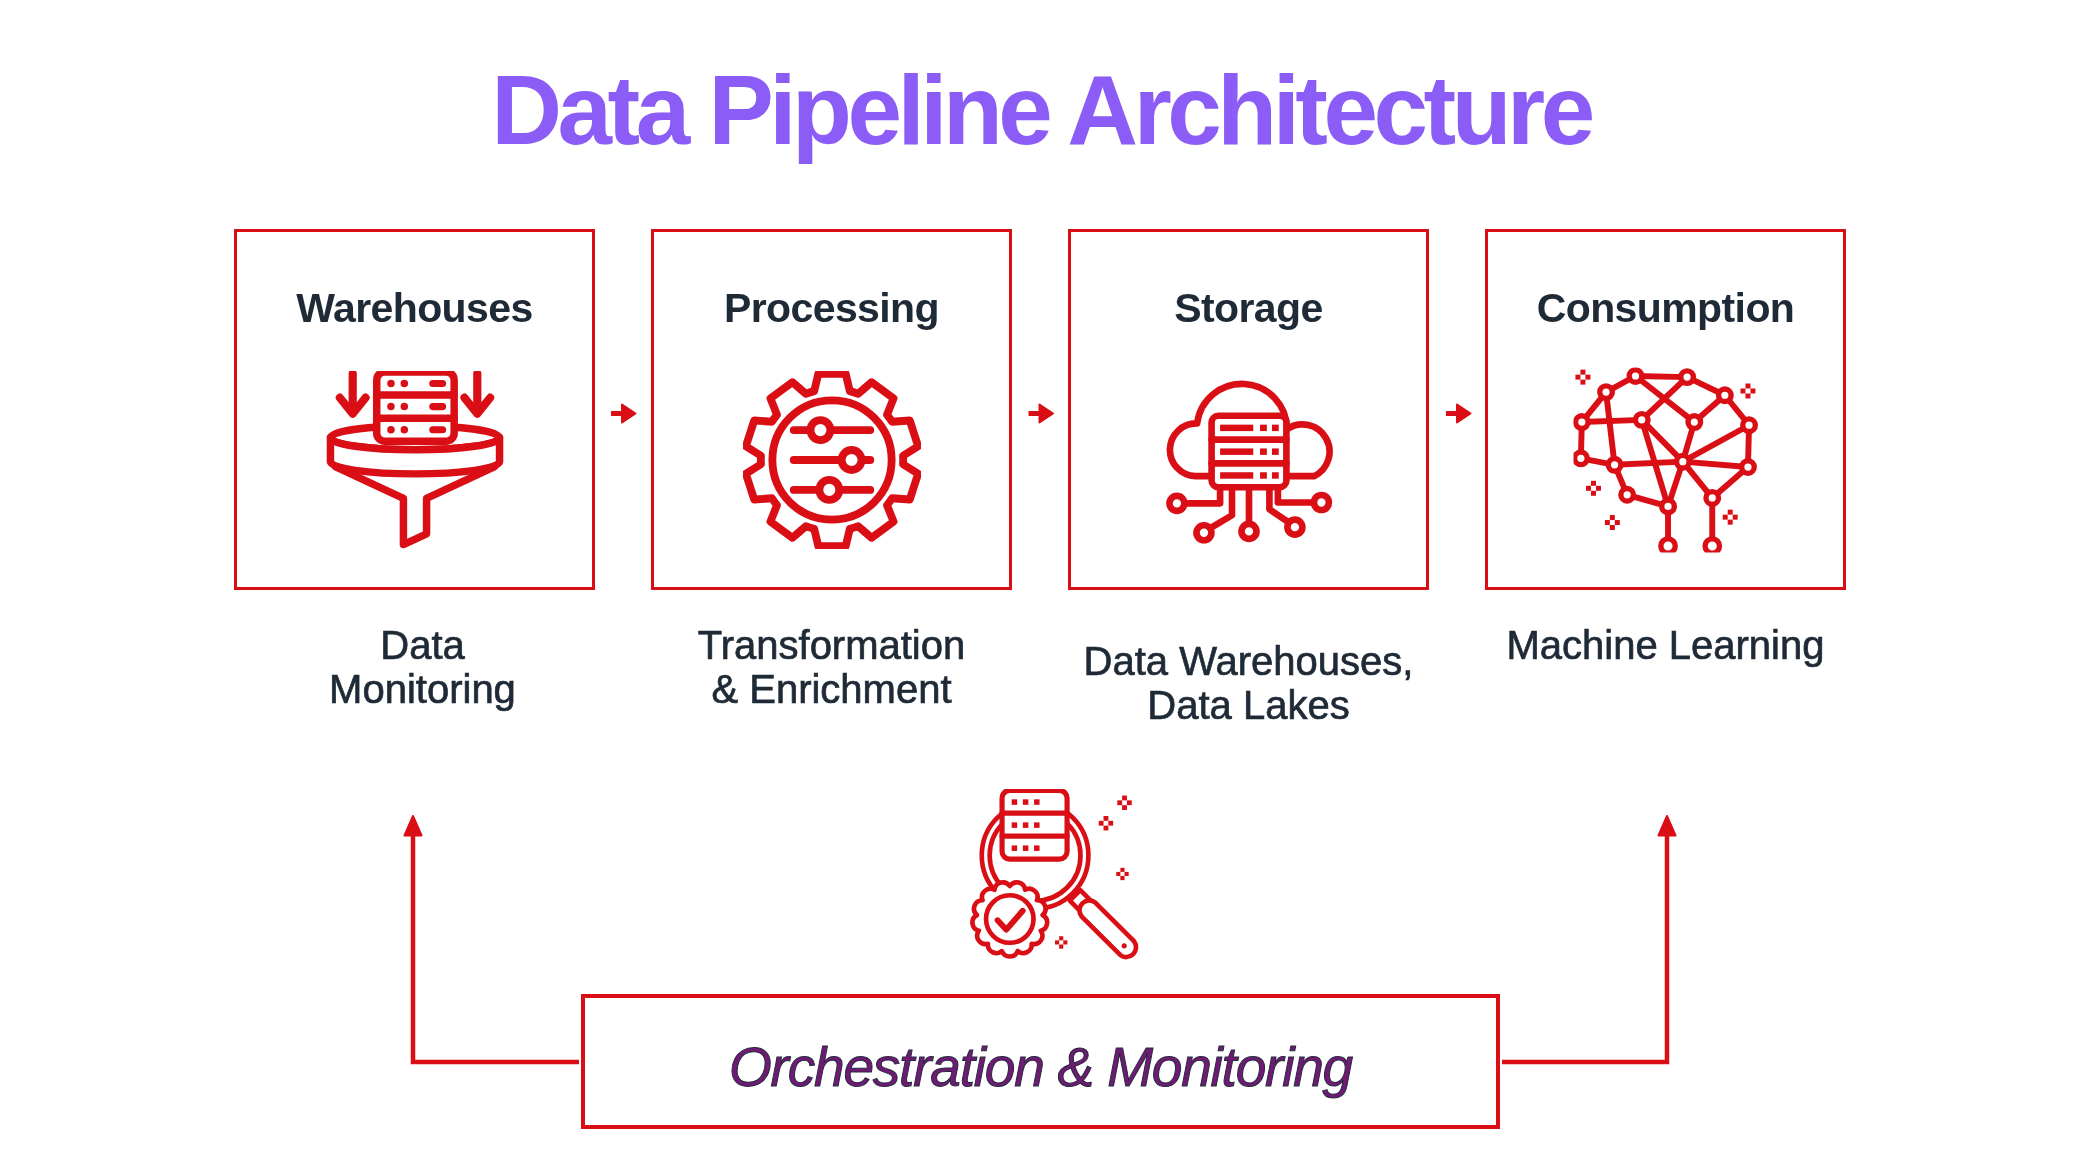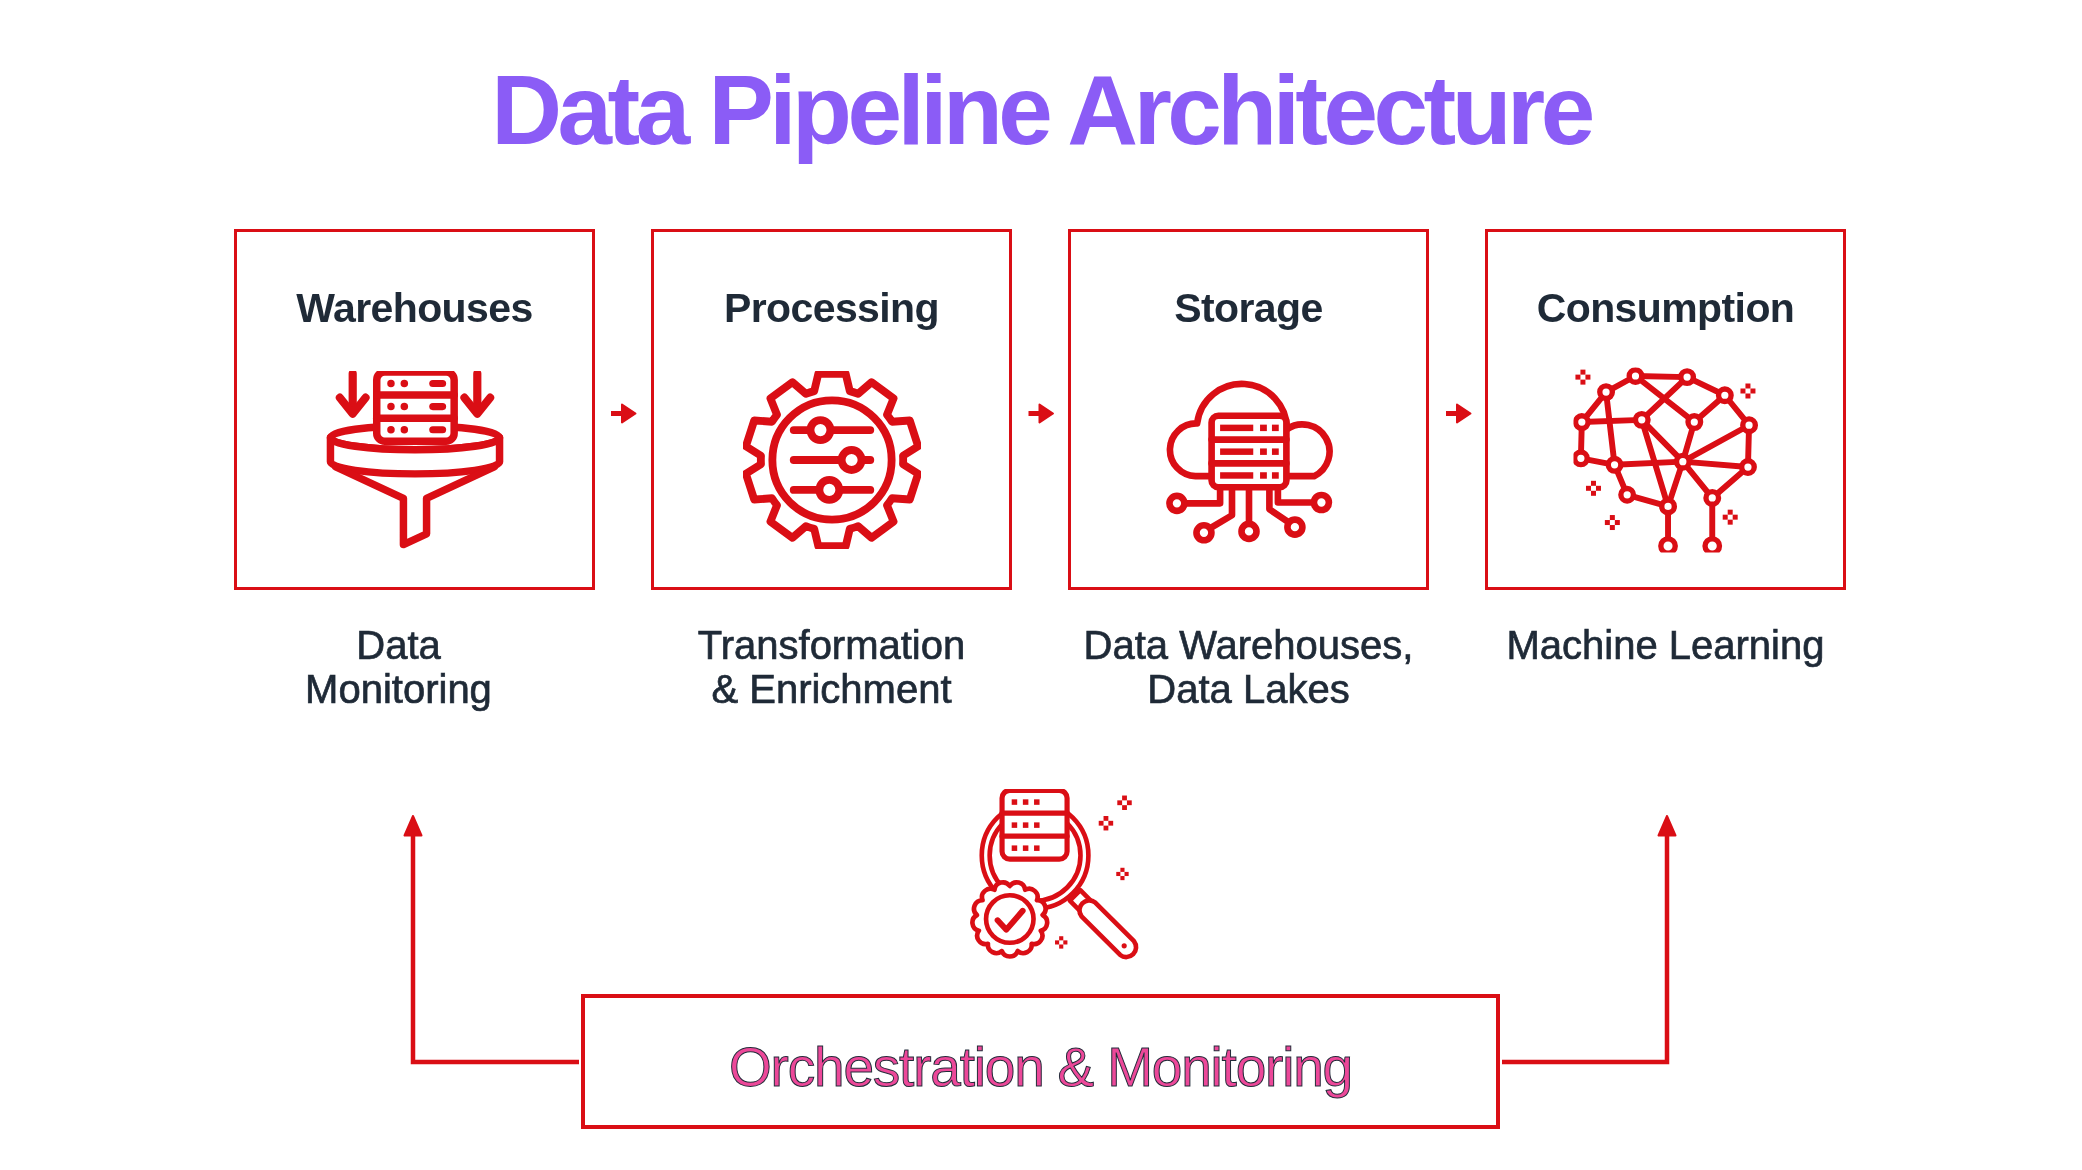--- a/index.html
+++ b/index.html
@@ -28,22 +28,22 @@
     font-size:40px;font-weight:400;color:#1f2a37;line-height:43.5px;
     -webkit-text-stroke:0.7px #1f2a37;
     white-space:nowrap;
   }
   .orchestration-box{
     position:absolute;left:581px;top:994px;width:919px;height:135px;
     border:4px solid #da0e15;background:#ffffff;box-sizing:border-box;
     display:flex;align-items:center;justify-content:center;
   }
   .orchestration-label{
-    font-size:55px;font-weight:400;color:#ec4899;-webkit-text-stroke:1px #1f2a37;
-    white-space:nowrap;letter-spacing:-1.2px;transform:translateY(5px);
+    font-size:55px;font-weight:400;color:#701a75;-webkit-text-stroke:1px #1f2a37;
+    white-space:nowrap;letter-spacing:-1.2px;transform:translateY(5px);font-style:italic;
   }
   .monitor-icon{position:absolute;left:968px;top:789px;}
   .connector-layer{position:absolute;left:0;top:0;width:2082px;height:1170px;pointer-events:none;}
 </style>
 </head>
 <body>
 
 <div class="page-title">Data Pipeline Architecture</div>
 
 <div class="stage-box" style="left:234px;">
@@ -209,29 +209,29 @@
       <g transform="translate(84.7,80.9)">
           <rect x="-1.35" y="-4.05" width="2.7" height="2.7"></rect>
           <rect x="-1.35" y="1.35" width="2.7" height="2.7"></rect>
           <rect x="-4.05" y="-1.35" width="2.7" height="2.7"></rect>
           <rect x="1.35" y="-1.35" width="2.7" height="2.7"></rect>
         </g>
     </g>
   </svg>
 </div>
 
-<div class="stage-caption" style="left:218px;">
+<div class="stage-caption" style="left:242px;">
   <div>Data</div>
     <div>Monitoring</div>
 </div>
 <div class="stage-caption" style="left:651px;">
   <div>Transformation</div>
     <div>&amp; Enrichment</div>
 </div>
-<div class="stage-caption" style="left:1068px;">
+<div class="stage-caption" style="left:1068px;margin-top:16px;">
   <div>Data Warehouses,</div>
     <div>Data Lakes</div>
 </div>
 <div class="stage-caption" style="left:1485px;">
     <div>Machine Learning</div>
 </div>
 
 <svg class="monitor-icon" width="172" height="172" viewBox="0 0 100 100" fill="none" stroke="#da0e15" stroke-width="2.7" stroke-linecap="round" stroke-linejoin="round">
 
   <circle cx="39" cy="38.6" r="31"></circle>

